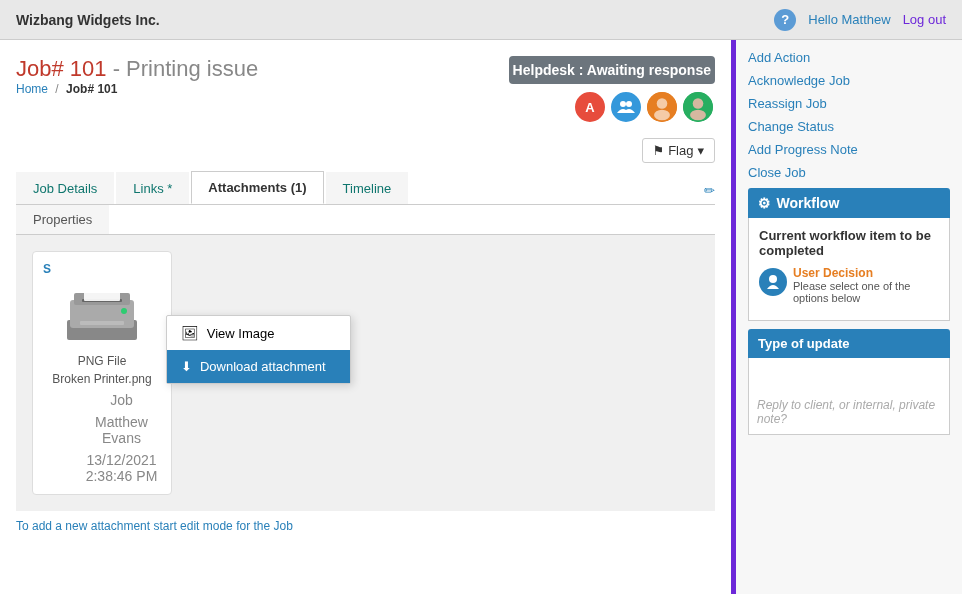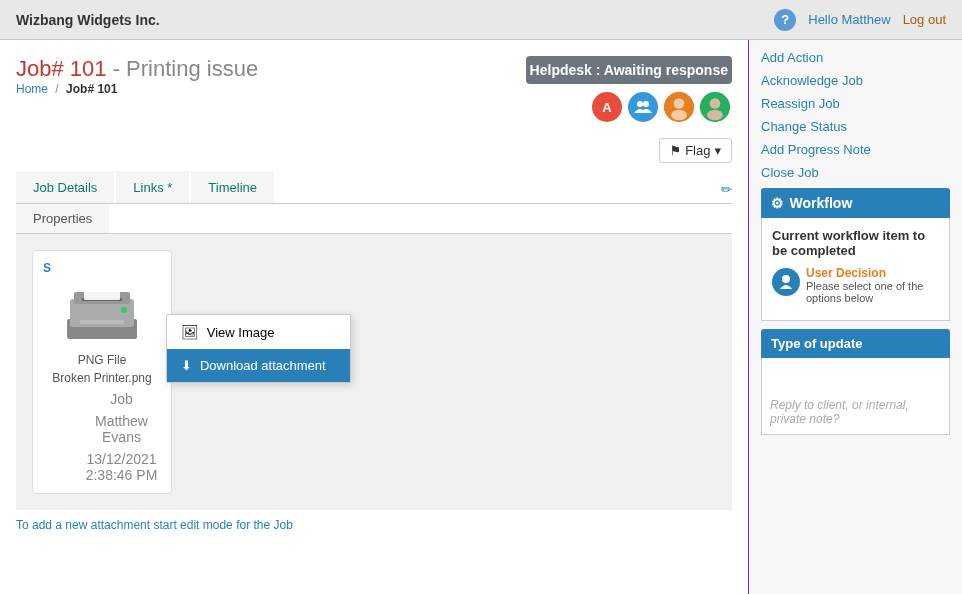--- a/index.html
+++ b/index.html
@@ -10,21 +10,21 @@
       background: #e8e8e8;
       border-bottom: 1px solid #ccc;
       display: flex;
       align-items: center;
       padding: 0 16px;
       height: 40px;
     }
     .navbar-brand { font-weight: bold; font-size: 14px; color: #333; flex: 1; }
     .navbar-help { width: 22px; height: 22px; border-radius: 50%; background: #5b9bd5; color: white; display: flex; align-items: center; justify-content: center; font-weight: bold; font-size: 13px; margin-right: 12px; cursor: pointer; }
     .navbar-hello { color: #2980b9; text-decoration: none; margin-right: 12px; cursor: pointer; }
-    .navbar-logout { color: #a16207; text-decoration: none; cursor: pointer; }
+    .navbar-logout { color: #6d28d9; text-decoration: none; cursor: pointer; }
 
     
     .content-wrapper { display: flex; height: calc(594px - 40px); }
 
     
     .main-area { flex: 1; padding: 16px 16px 0 16px; background: #fff; overflow: hidden; }
 
     
     .job-header { display: flex; align-items: flex-start; justify-content: space-between; margin-bottom: 8px; }
     .job-title { font-size: 22px; color: #c0392b; font-weight: normal; }
@@ -124,23 +124,23 @@
       font-size: 13px;
     }
 
     .edit-icon { color: #2980b9; cursor: pointer; margin-left: 8px; }
 
     
     .footer-link { color: #2980b9; font-size: 12px; cursor: pointer; text-decoration: none; padding: 8px 0; display: block; }
 
     
     .right-sidebar {
-      width: 214px;
+      width: 231px;
       background: #f7f7f7;
-      border-left: 1px solid #6d28d9;
+      border-left: 5px solid #6d28d9;
       padding: 10px 12px;
       overflow-y: auto;
       flex-shrink: 0;
     }
     .sidebar-action { color: #2980b9; font-size: 13px; display: block; margin-bottom: 8px; cursor: pointer; text-decoration: none; }
 
     .workflow-header {
       background: #2980b9;
       color: white;
       padding: 7px 10px;
@@ -249,20 +249,21 @@
             <span>Flag</span>
             <span>▾</span>
           </button>
         </div>
       </div>
     </div>
 
     <div style="display:flex;align-items:flex-end;border-bottom:1px solid #ccc;">
       <div class="tab">Job Details</div>
       <div class="tab">Links *</div>
+      <div class="tab active">Attachments (1)</div>
       <div class="tab">Timeline</div>
       <span class="edit-icon" style="margin-left:auto;margin-bottom:6px;">✏</span>
     </div>
 
     <div style="display:flex;border-bottom:1px solid #ccc;">
       <div class="tab" style="background:#f5f5f5;border:1px solid transparent;padding:6px 16px;cursor:pointer;color:#555;">Properties</div>
     </div>
 
     <div class="tab-content" style="position:relative;">
 

